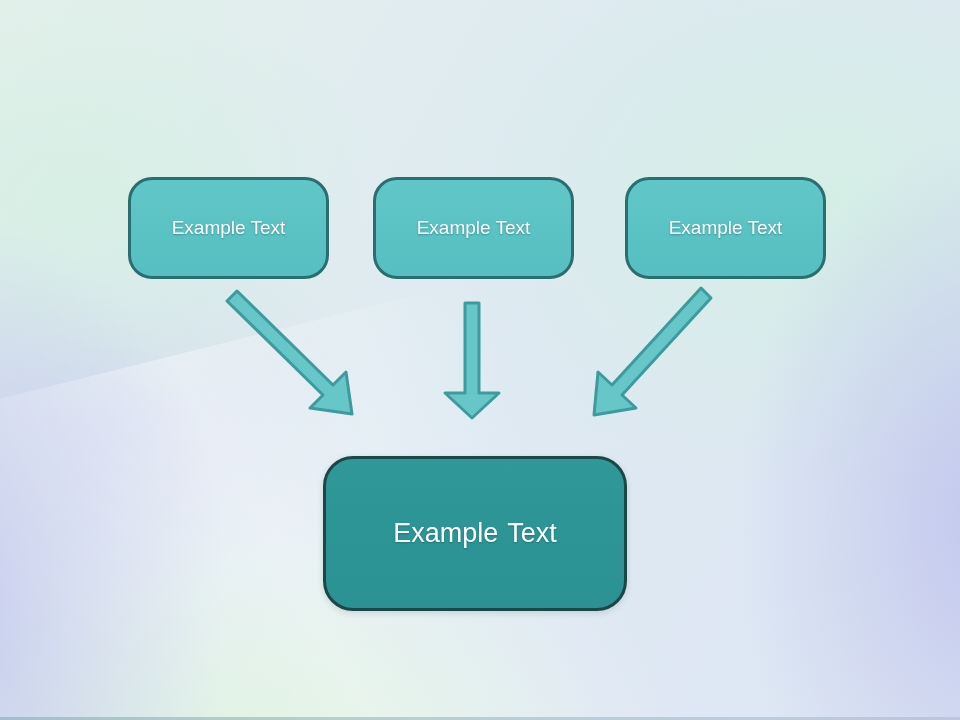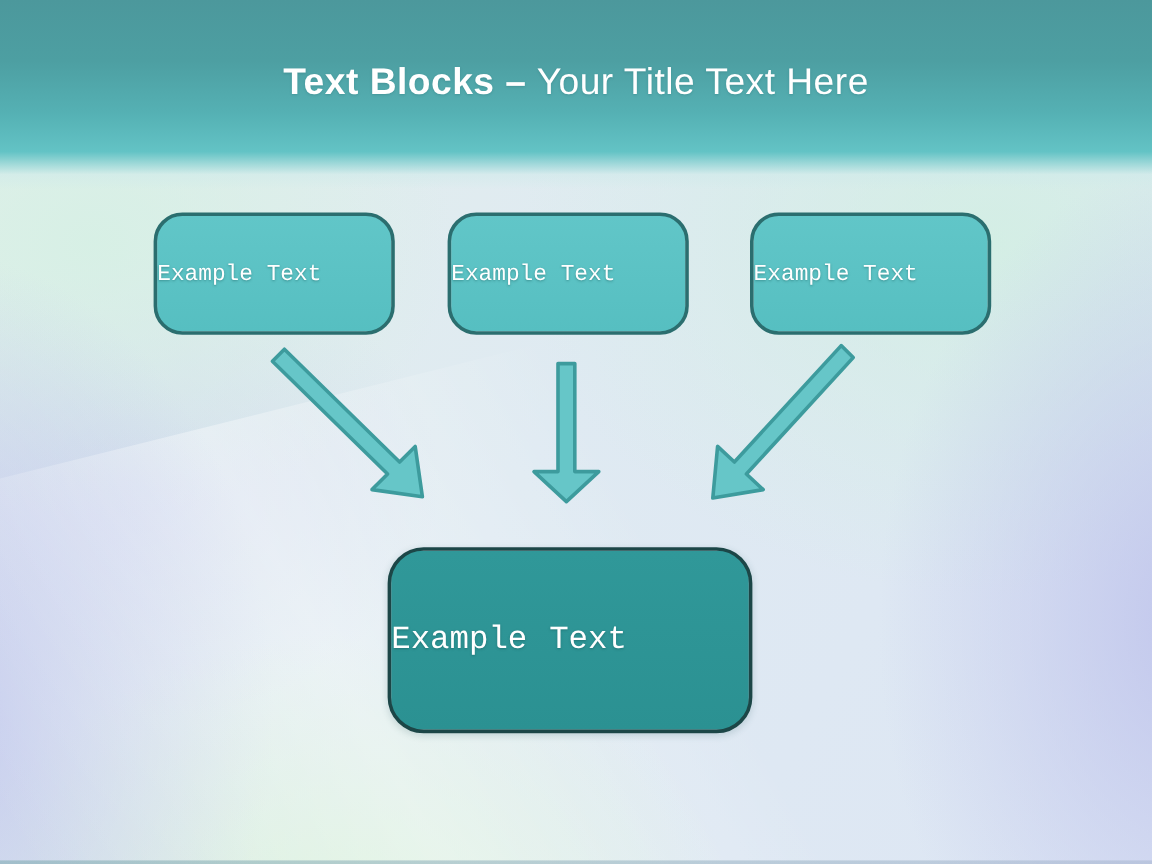--- a/index.html
+++ b/index.html
@@ -59,24 +59,23 @@
   .slide-title .t-reg  { font-weight: 400; }
 
   .tbox {
     position: absolute;
     box-sizing: border-box;
     border: 3px solid #2b6e6f;
     border-radius: 24px;
     background: linear-gradient(180deg, #61c6c8 0%, #56bfc1 100%);
     display: flex;
     align-items: center;
-    justify-content: flex-start;
+    justify-content: center;
     color: #ffffff;
     text-shadow: 0 1px 2px rgba(20,80,80,0.45);
-    font-family: Liberation Mono, monospace;
   }
   .tbox.small {
     width: 201px;
     height: 102px;
     font-size: 19px;
   }
   .tbox.big {
     left: 323px;
     top: 456px;
     width: 304px;
@@ -113,23 +112,20 @@
     background: linear-gradient(90deg, rgba(125,170,175,0.55), rgba(165,180,205,0.5));
   }
 </style>
 </head>
 <body>
 
 <div class="slide">
 
   <div class="bg-sheen"></div>
 
-  <div class="header">
-    <div class="slide-title"><span class="t-bold">Text Blocks –</span><span class="t-reg"> Your Title Text Here</span></div>
-  </div>
 
   <div class="tbox small b1">
     <span>Example Text</span>
   </div>
 
   <div class="tbox small b2">
     <span>Example Text</span>
   </div>
 
   <div class="tbox small b3">

